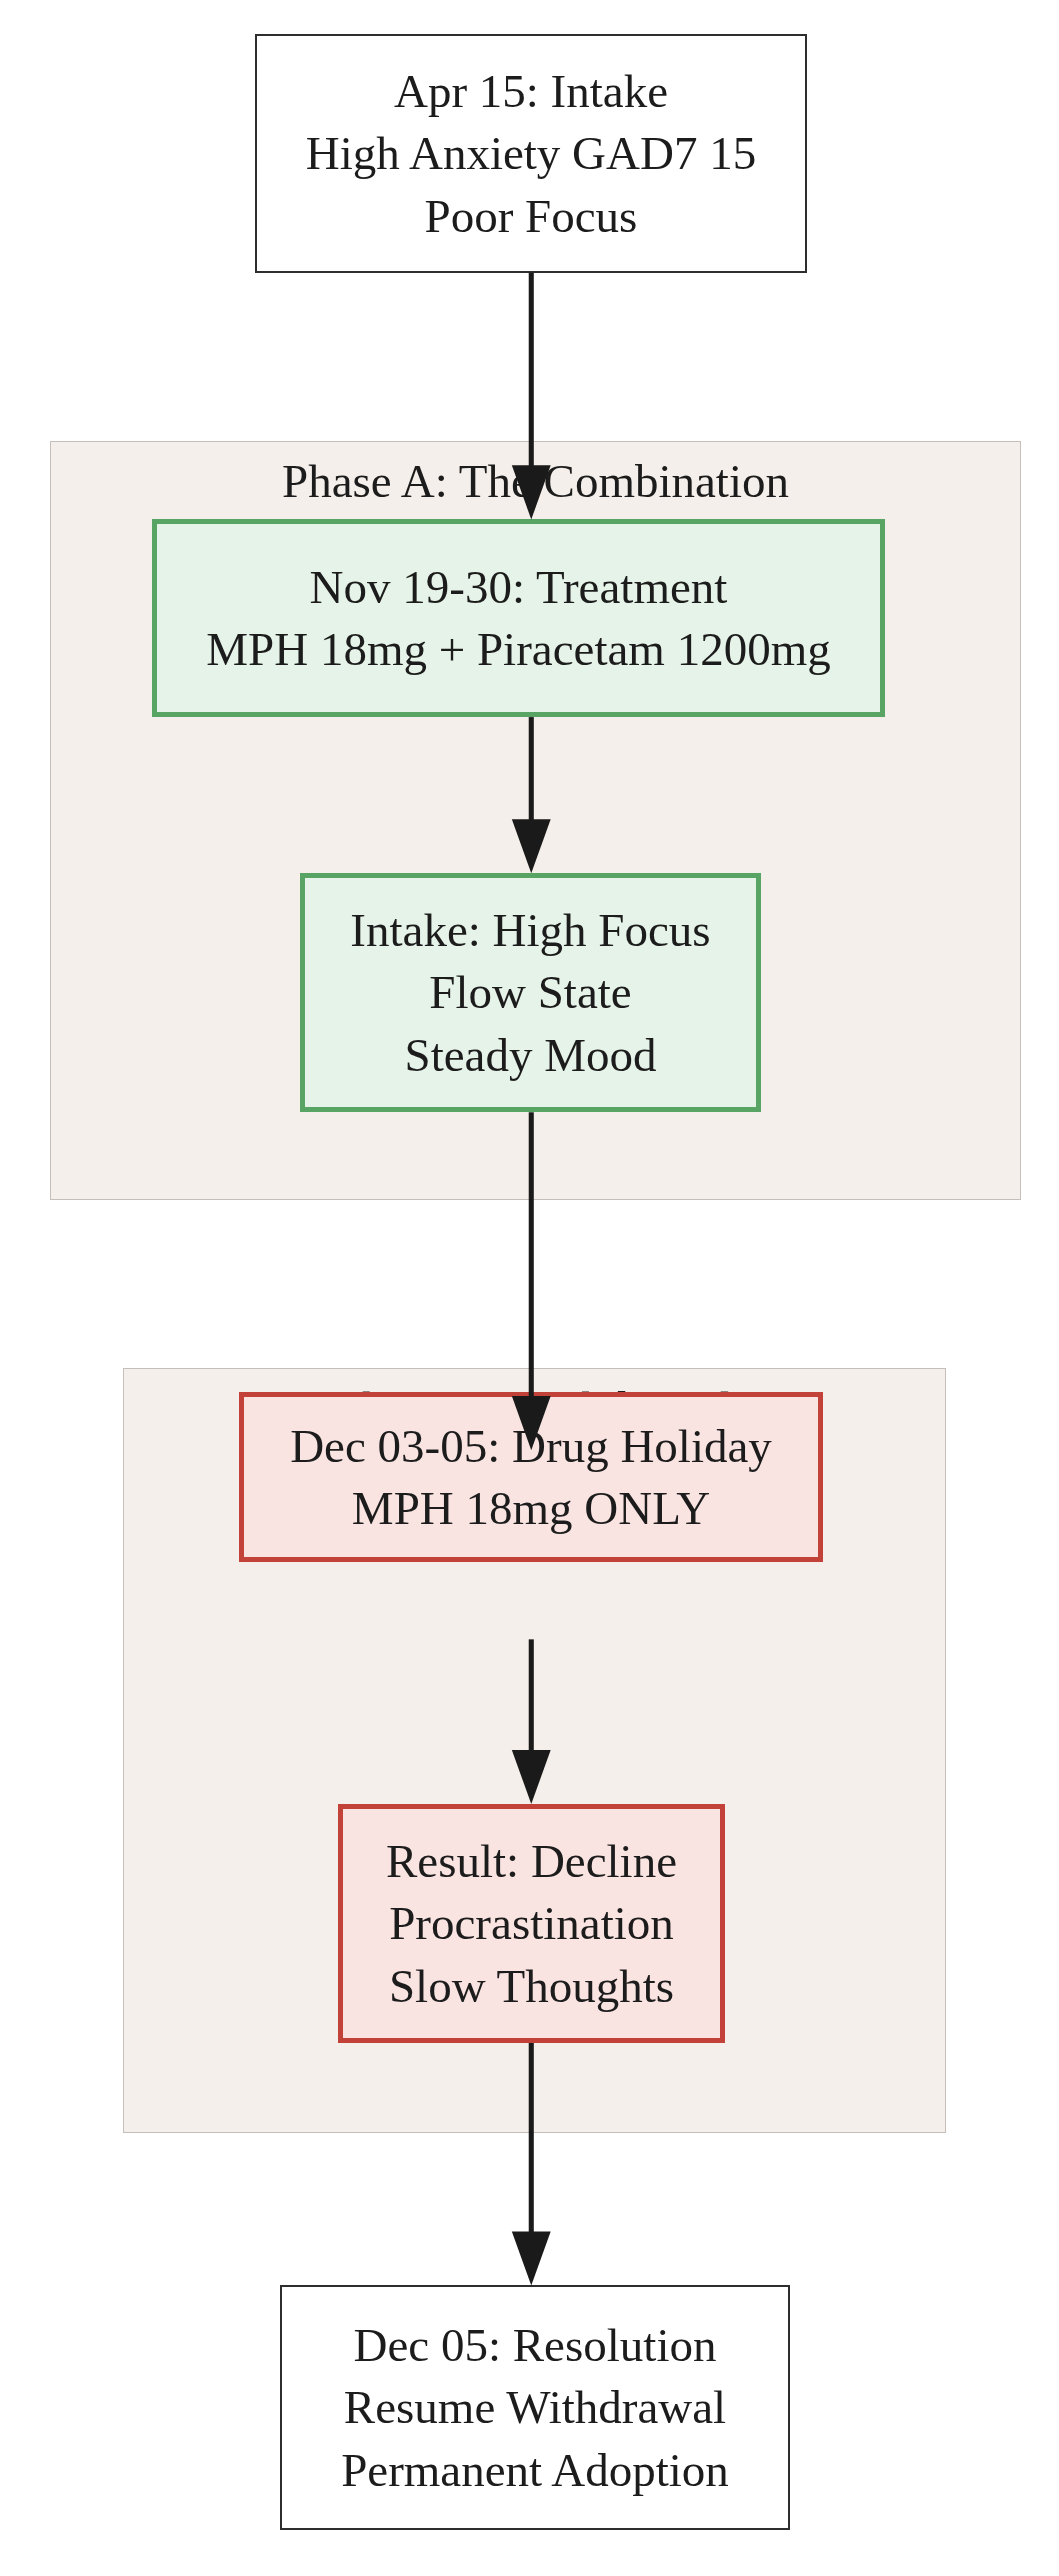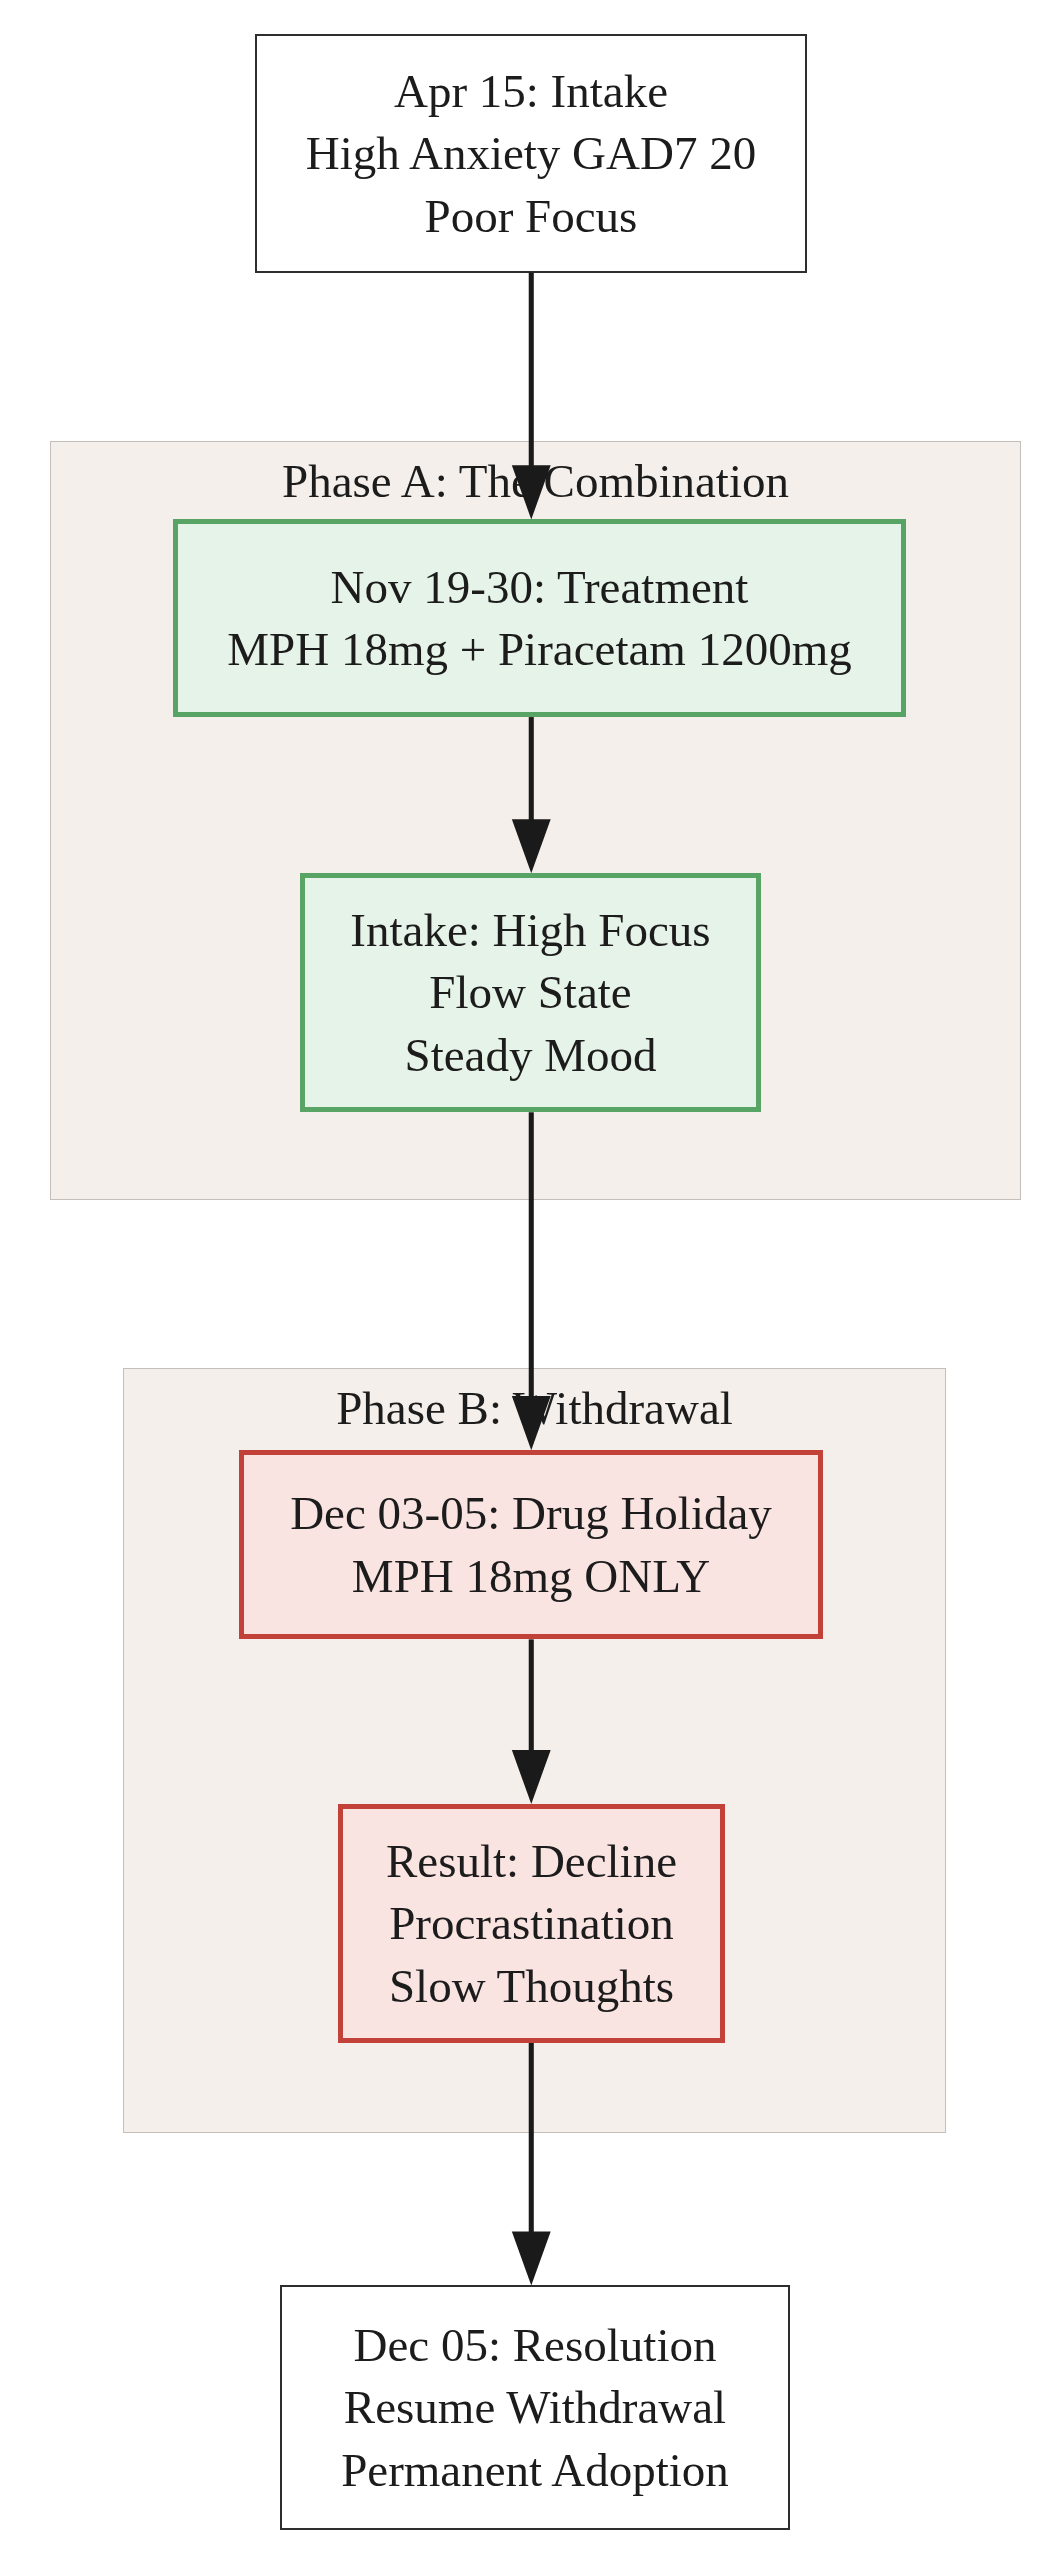--- a/index.html
+++ b/index.html
@@ -85,36 +85,36 @@
   <div class="cluster" style="left:50px; top:441px; width:971px; height:759px;">
     <div class="cluster-label">Phase A: The Combination</div>
   </div>
 
   <div class="cluster" style="left:123px; top:1368px; width:823px; height:765px;">
     <div class="cluster-label">Phase B: Withdrawal</div>
   </div>
 
   <div class="node node-plain" style="left:255px; top:34px; width:552px; height:239px;">
     <div>Apr 15: Intake</div>
-    <div>High Anxiety GAD7 20</div>
+    <div>High Anxiety GAD7 15</div>
     <div>Poor Focus</div>
   </div>
 
-  <div class="node node-positive" style="left:173px; top:519px; width:733px; height:198px;">
+  <div class="node node-positive" style="left:152px; top:519px; width:733px; height:198px;">
     <div>Nov 19-30: Treatment</div>
     <div>MPH 18mg + Piracetam 1200mg</div>
   </div>
 
   <div class="node node-positive" style="left:300px; top:873px; width:461px; height:239px;">
     <div>Intake: High Focus</div>
     <div>Flow State</div>
     <div>Steady Mood</div>
   </div>
 
-  <div class="node node-negative" style="left:239px; top:1450px; width:584px; height:189px;">
+  <div class="node node-negative" style="left:239px; top:1392px; width:584px; height:170px;">
     <div>Dec 03-05: Drug Holiday</div>
     <div>MPH 18mg ONLY</div>
   </div>
 
   <div class="node node-negative" style="left:338px; top:1804px; width:387px; height:239px;">
     <div>Result: Decline</div>
     <div>Procrastination</div>
     <div>Slow Thoughts</div>
   </div>
 

